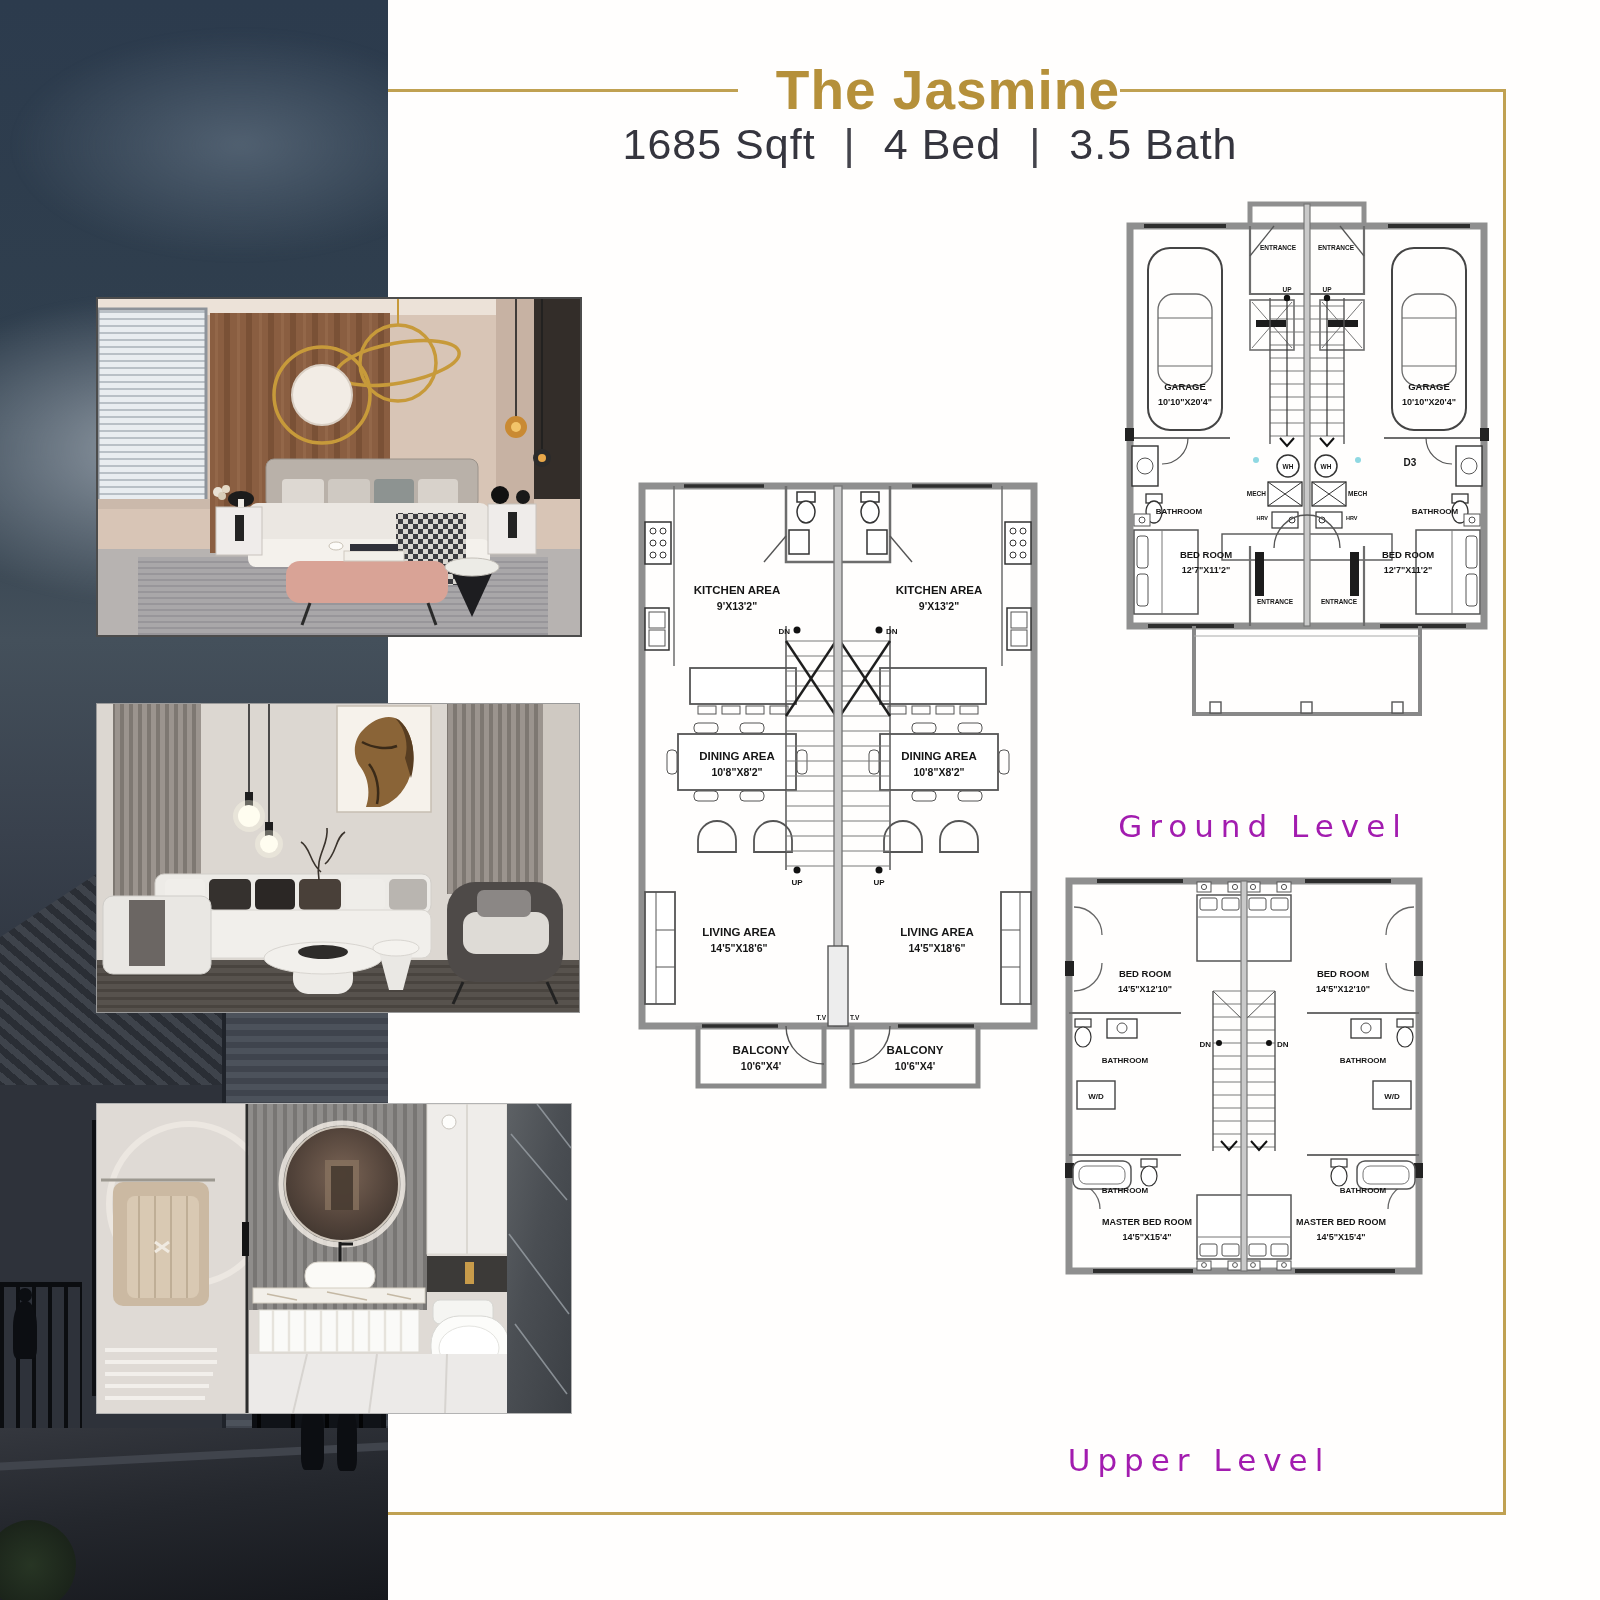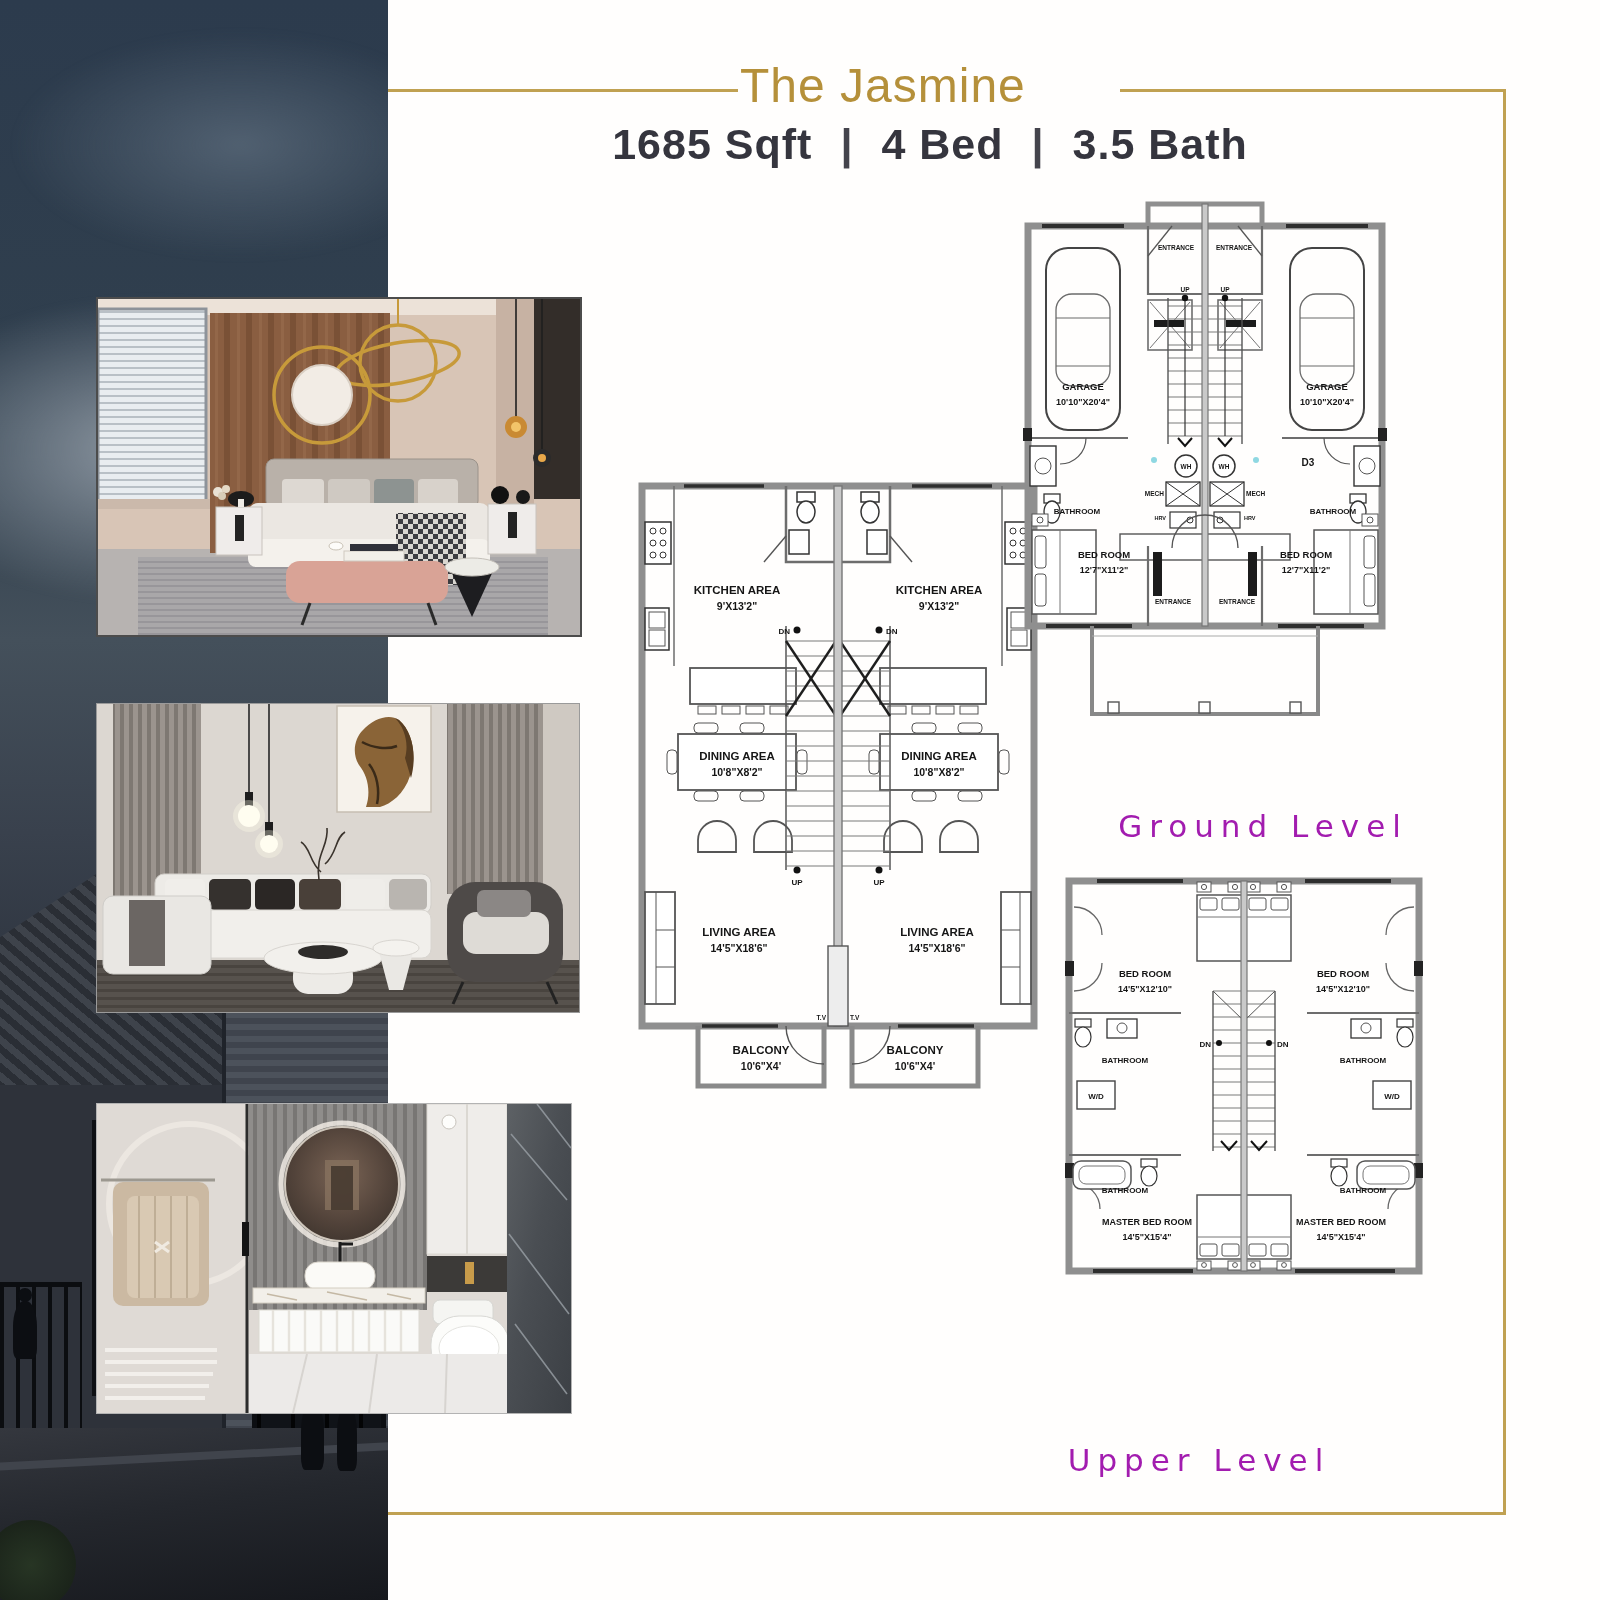--- a/index.html
+++ b/index.html
@@ -36,22 +36,22 @@
   .figure{background:#0c0e12;border-radius:45% 45% 18% 18%;}
   .fig-head{background:#0c0e12;border-radius:50%;}
   .street{left:0;top:1428px;width:388px;height:172px;
     background:linear-gradient(172deg,#34373e 0%,#24272d 45%,#16181d 100%);}
   .curb{left:-10px;top:1452px;width:420px;height:8px;background:#40444c;transform:rotate(-3deg);}
   .shrub{left:-14px;top:1520px;width:90px;height:90px;border-radius:50%;
     background:radial-gradient(circle,#273524 0%,#1b241a 70%);}
 
   
   .gold-line{background:#c0a152;}
-  .title{color:#b5903a;font-size:48px;font-weight:normal;letter-spacing:1px;text-align:left;}
-  .subtitle{color:#35353e;font-size:43px;font-weight:700;letter-spacing:1px;text-align:center;}
+  .title{color:#b5903a;font-size:55px;font-weight:bold;letter-spacing:1px;text-align:right;}
+  .subtitle{color:#35353e;font-size:43px;font-weight:400;letter-spacing:1px;text-align:center;}
   .subtitle .sep{display:inline-block;margin:0 28px;color:#44444c;}
 
   
   .photo{overflow:hidden;background:#777;}
   .photo svg{display:block;}
   #photo-bedroom{border:2px solid #4c4c4c;}
   #photo-living{border:1px solid #9a9a9a;}
   #photo-bath{border:1px solid #b3b3b3;}
 
   
@@ -415,21 +415,21 @@
         <text class="pm ae" x="154" y="156">DN</text>
         <text class="pm as" x="250" y="156">DN</text>
         <text class="pm" x="161" y="407">UP</text>
         <text class="pm" x="243" y="407">UP</text>
         <text class="pt ae" x="190" y="542">T.V</text>
         <text class="pt as" x="214" y="542">T.V</text>
       </g>
     </svg>
   </div>
 
-  <div class="abs" style="left:1020px;top:198px;width:370px;height:545px;">
+  <div class="abs" style="left:1122px;top:198px;width:370px;height:545px;">
     <svg width="370" height="545" viewBox="0 0 370 545">
       <g id="gL">
         <path d="M185 6 H128 V28" fill="none" stroke="#8f8f8f" stroke-width="5"></path>
         <path d="M185 28 H8 V428 H185" fill="none" stroke="#8f8f8f" stroke-width="7"></path>
         <line x1="22" y1="28" x2="104" y2="28" stroke="#2e2e2e" stroke-width="4"></line>
         <g>
           <rect x="26" y="50" width="74" height="182" rx="22" fill="none" stroke="#444" stroke-width="2"></rect>
           <rect x="36" y="96" width="54" height="92" rx="16" fill="none" stroke="#6b6b6b" stroke-width="1.3"></rect>
           <line x1="36" y1="120" x2="90" y2="120" stroke="#6b6b6b" stroke-width="1.2"></line>
           <line x1="36" y1="168" x2="90" y2="168" stroke="#6b6b6b" stroke-width="1.2"></line>

